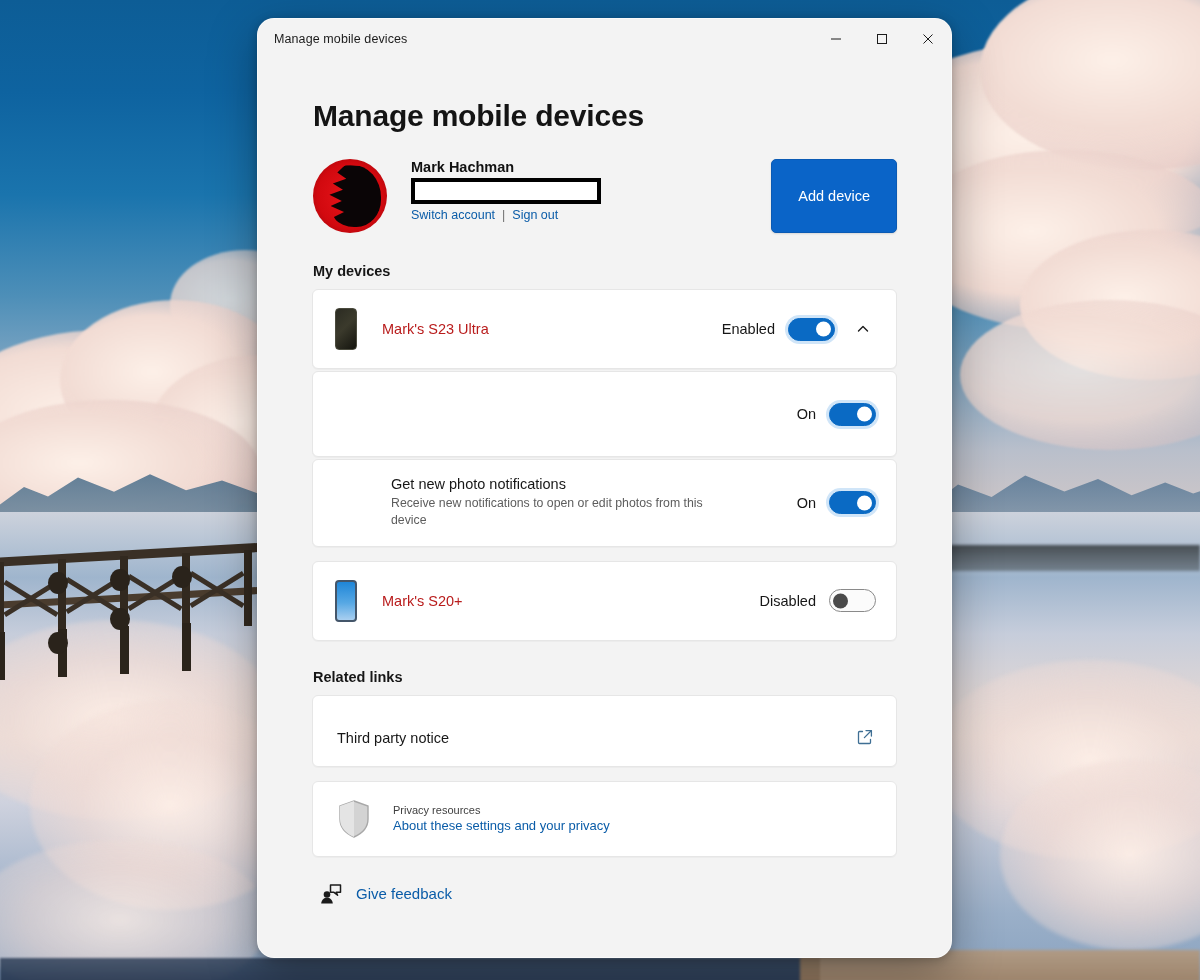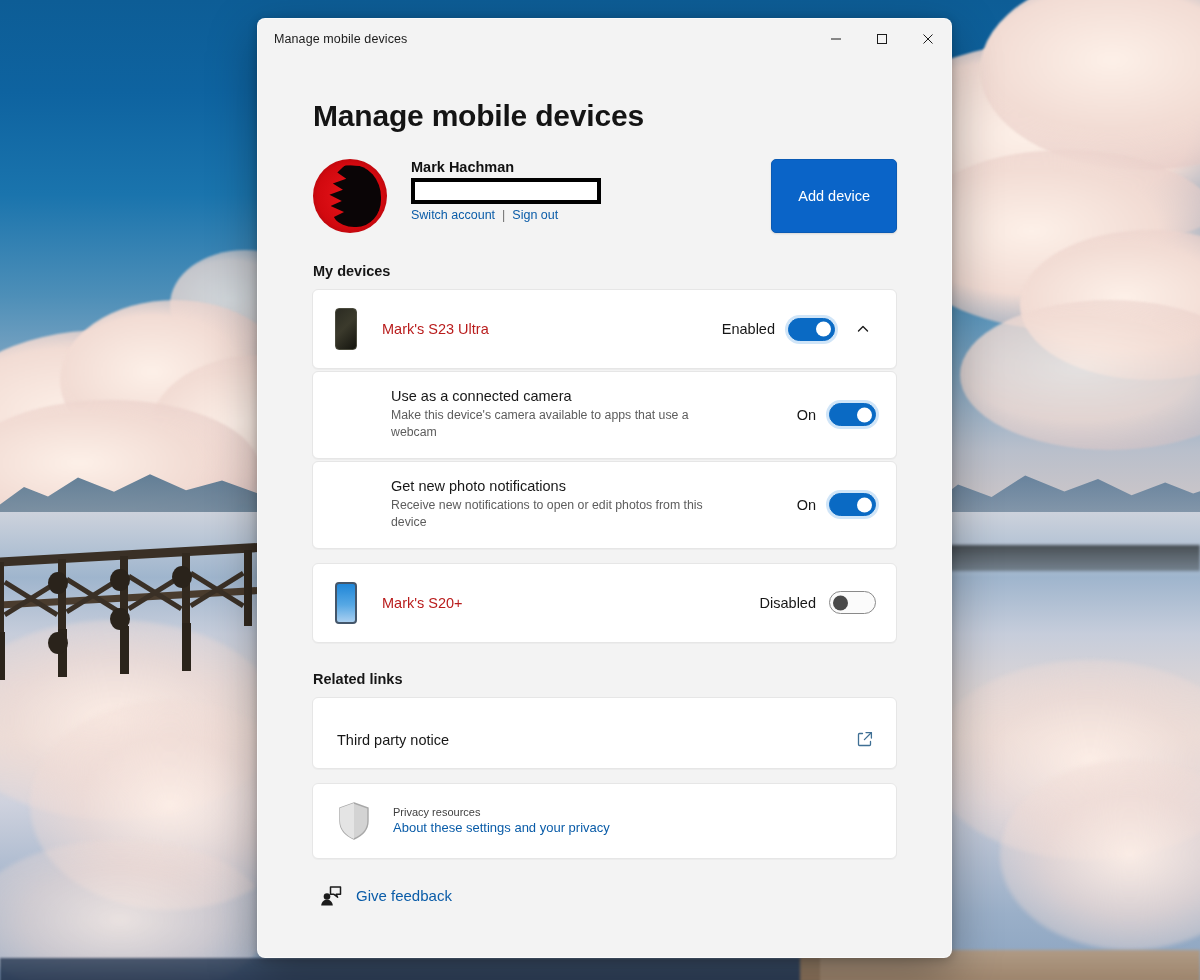--- a/index.html
+++ b/index.html
@@ -107,21 +107,21 @@
   .pier .wheel {
     position: absolute; width: 20px; height: 22px; border-radius: 50%;
     background: #2a231b; top: 30px;
   }
 
   
   .window {
     position: absolute;
     left: 257px; top: 18px; width: 695px; height: 940px;
     background: #f3f3f3;
-    border-radius: 8px;
+    border-radius: 17px;
     box-shadow: 0 16px 48px rgba(0,0,0,0.34), 0 2px 10px rgba(0,0,0,0.22);
     overflow: hidden;
     border: 1px solid rgba(255,255,255,0.55);
   }
   .titlebar {
     height: 40px; background: #f3f3f3;
     display: flex; align-items: center;
     padding-left: 16px;
     position: relative;
   }
@@ -378,24 +378,20 @@
               <svg width="14" height="14" viewBox="0 0 14 14">
                 <polyline points="2.5,9 7,4.5 11.5,9" fill="none" stroke="#1b1b1b" stroke-width="1.4" stroke-linecap="round" stroke-linejoin="round"></polyline>
               </svg>
             </div>
           </div>
         </div>
       </div>
 
       <div class="card">
         <div class="setting-row">
-          <div class="setting-text">
-            <div class="setting-title">Use as a connected camera</div>
-            <div class="setting-desc">Make this device's camera available to apps that use a webcam</div>
-          </div>
           <div class="row-right">
             <span class="state-label">On</span>
             <div class="toggle on">
                 <div class="knob"></div>
               </div>
           </div>
         </div>
       </div>
 
       <div class="card">

